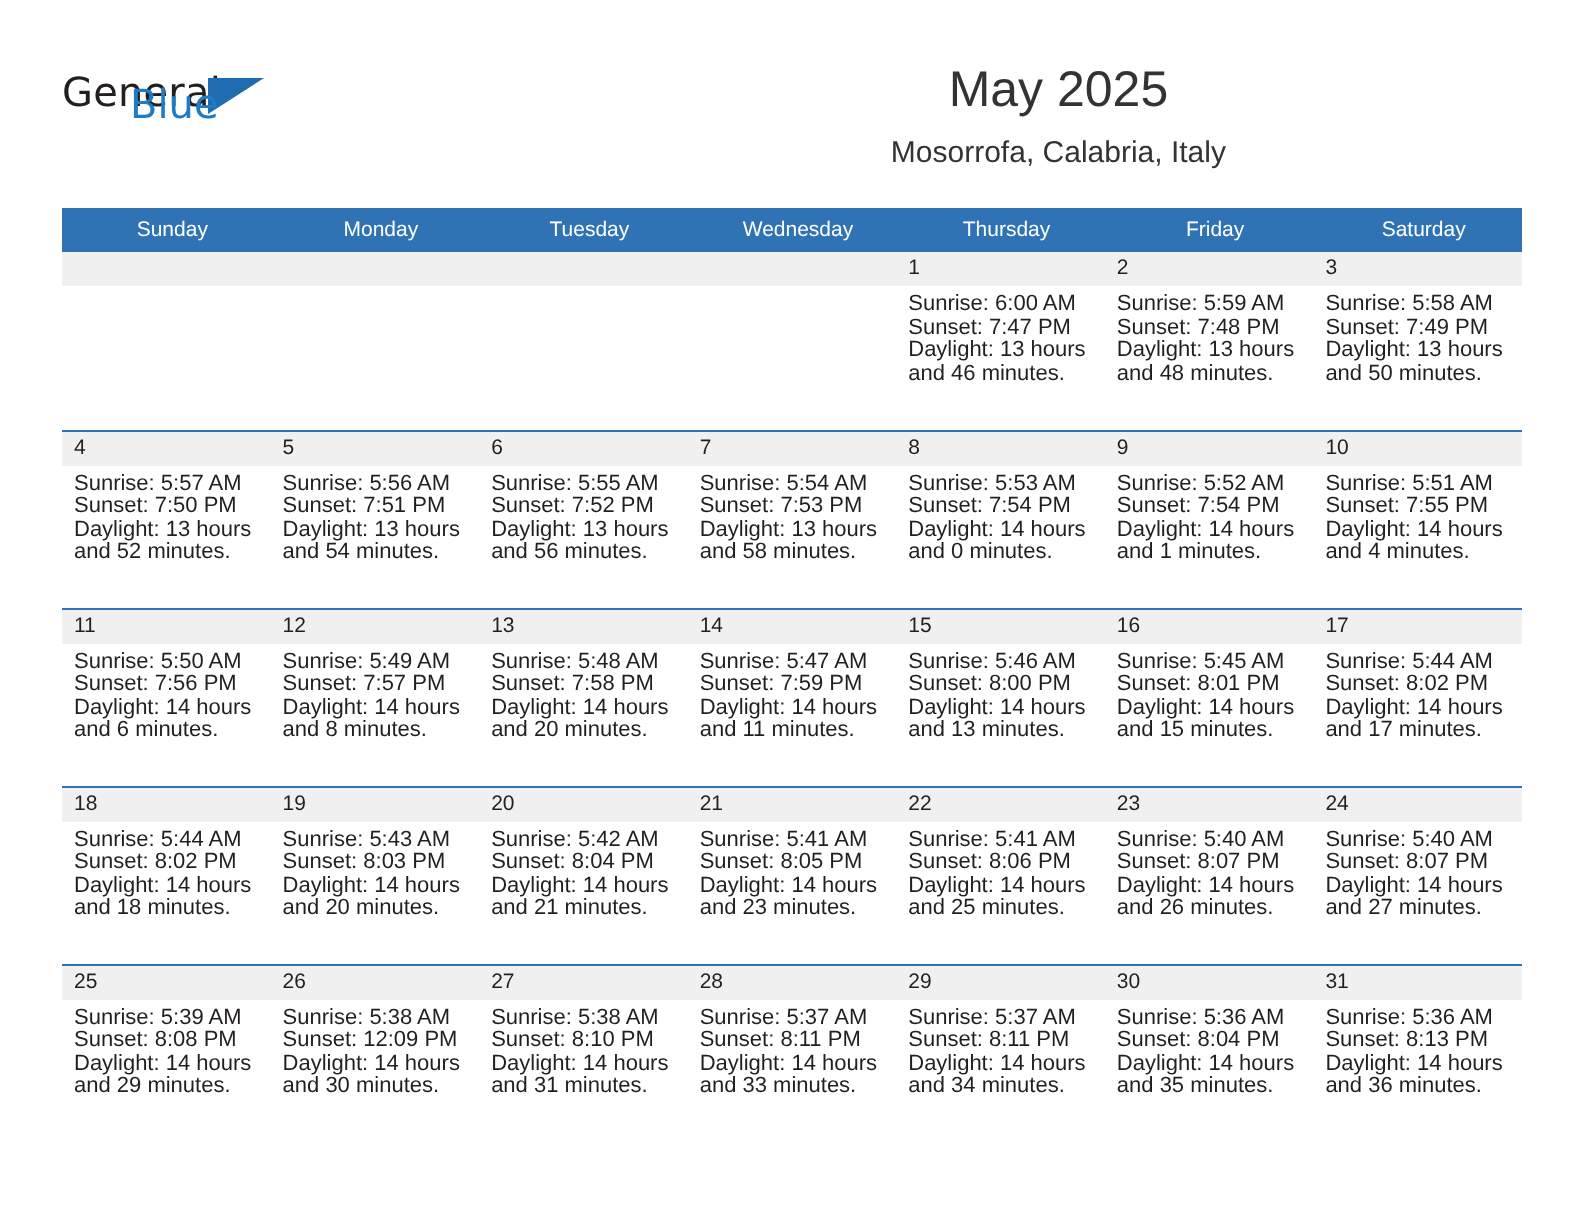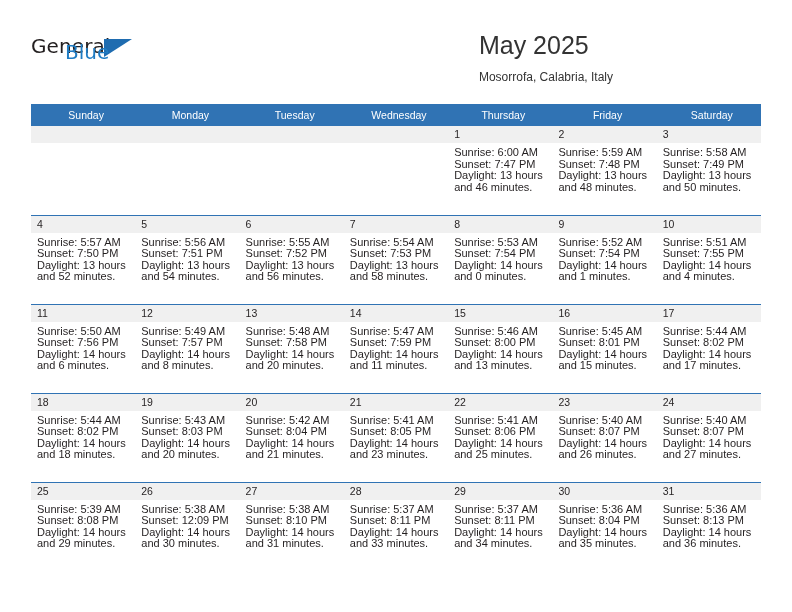--- a/index.html
+++ b/index.html
@@ -62,30 +62,30 @@
     top: 6px;
     font-size: 20px;
     color: #1f7cc4;
     font-family: "DejaVu Sans", sans-serif;
   }
 
   .titles {
     position: absolute;
     right: 0;
     top: 0;
-    text-align: left;
+    text-align: center;
   }
   .cal-title {
     font-size: 25px;
     color: #333333;
     line-height: 30px;
     white-space: nowrap;
   }
   .cal-subtitle {
-    font-size: 12px;
+    font-size: 15px;
     color: #333333;
     line-height: 22px;
     margin-top: 6px;
     white-space: nowrap;
   }
 
   
   .cal {
     position: absolute;
     left: 31px;

